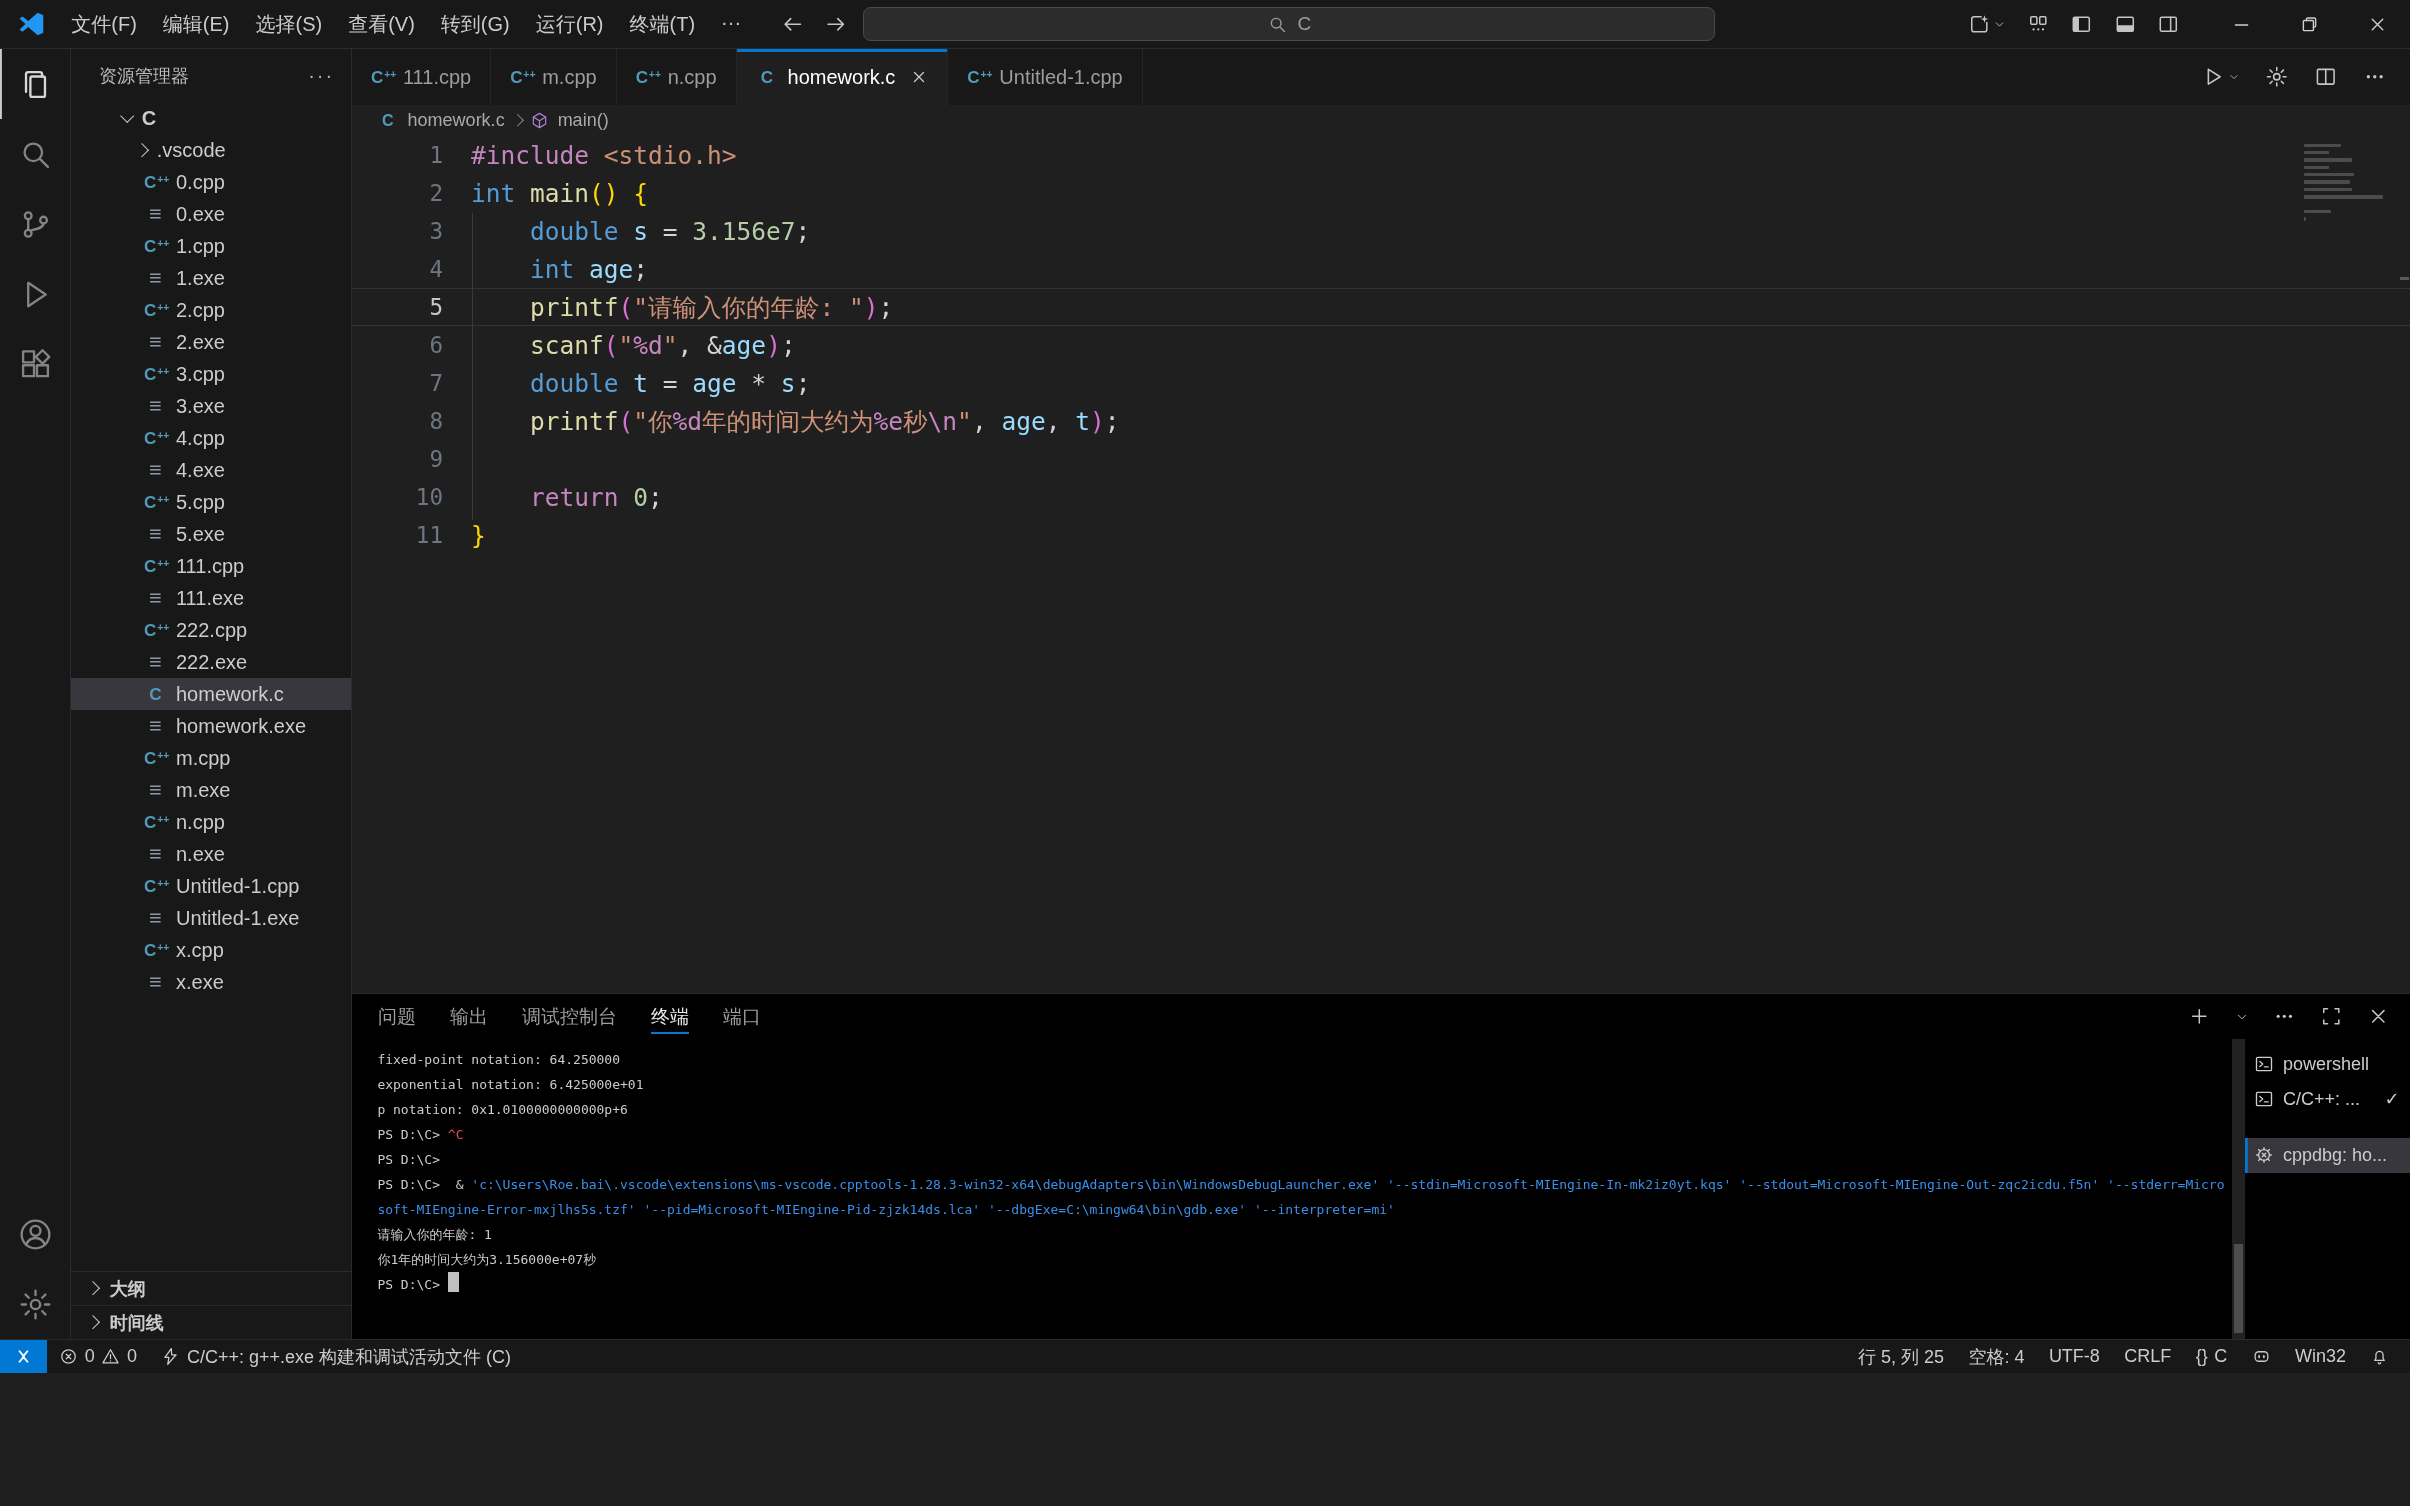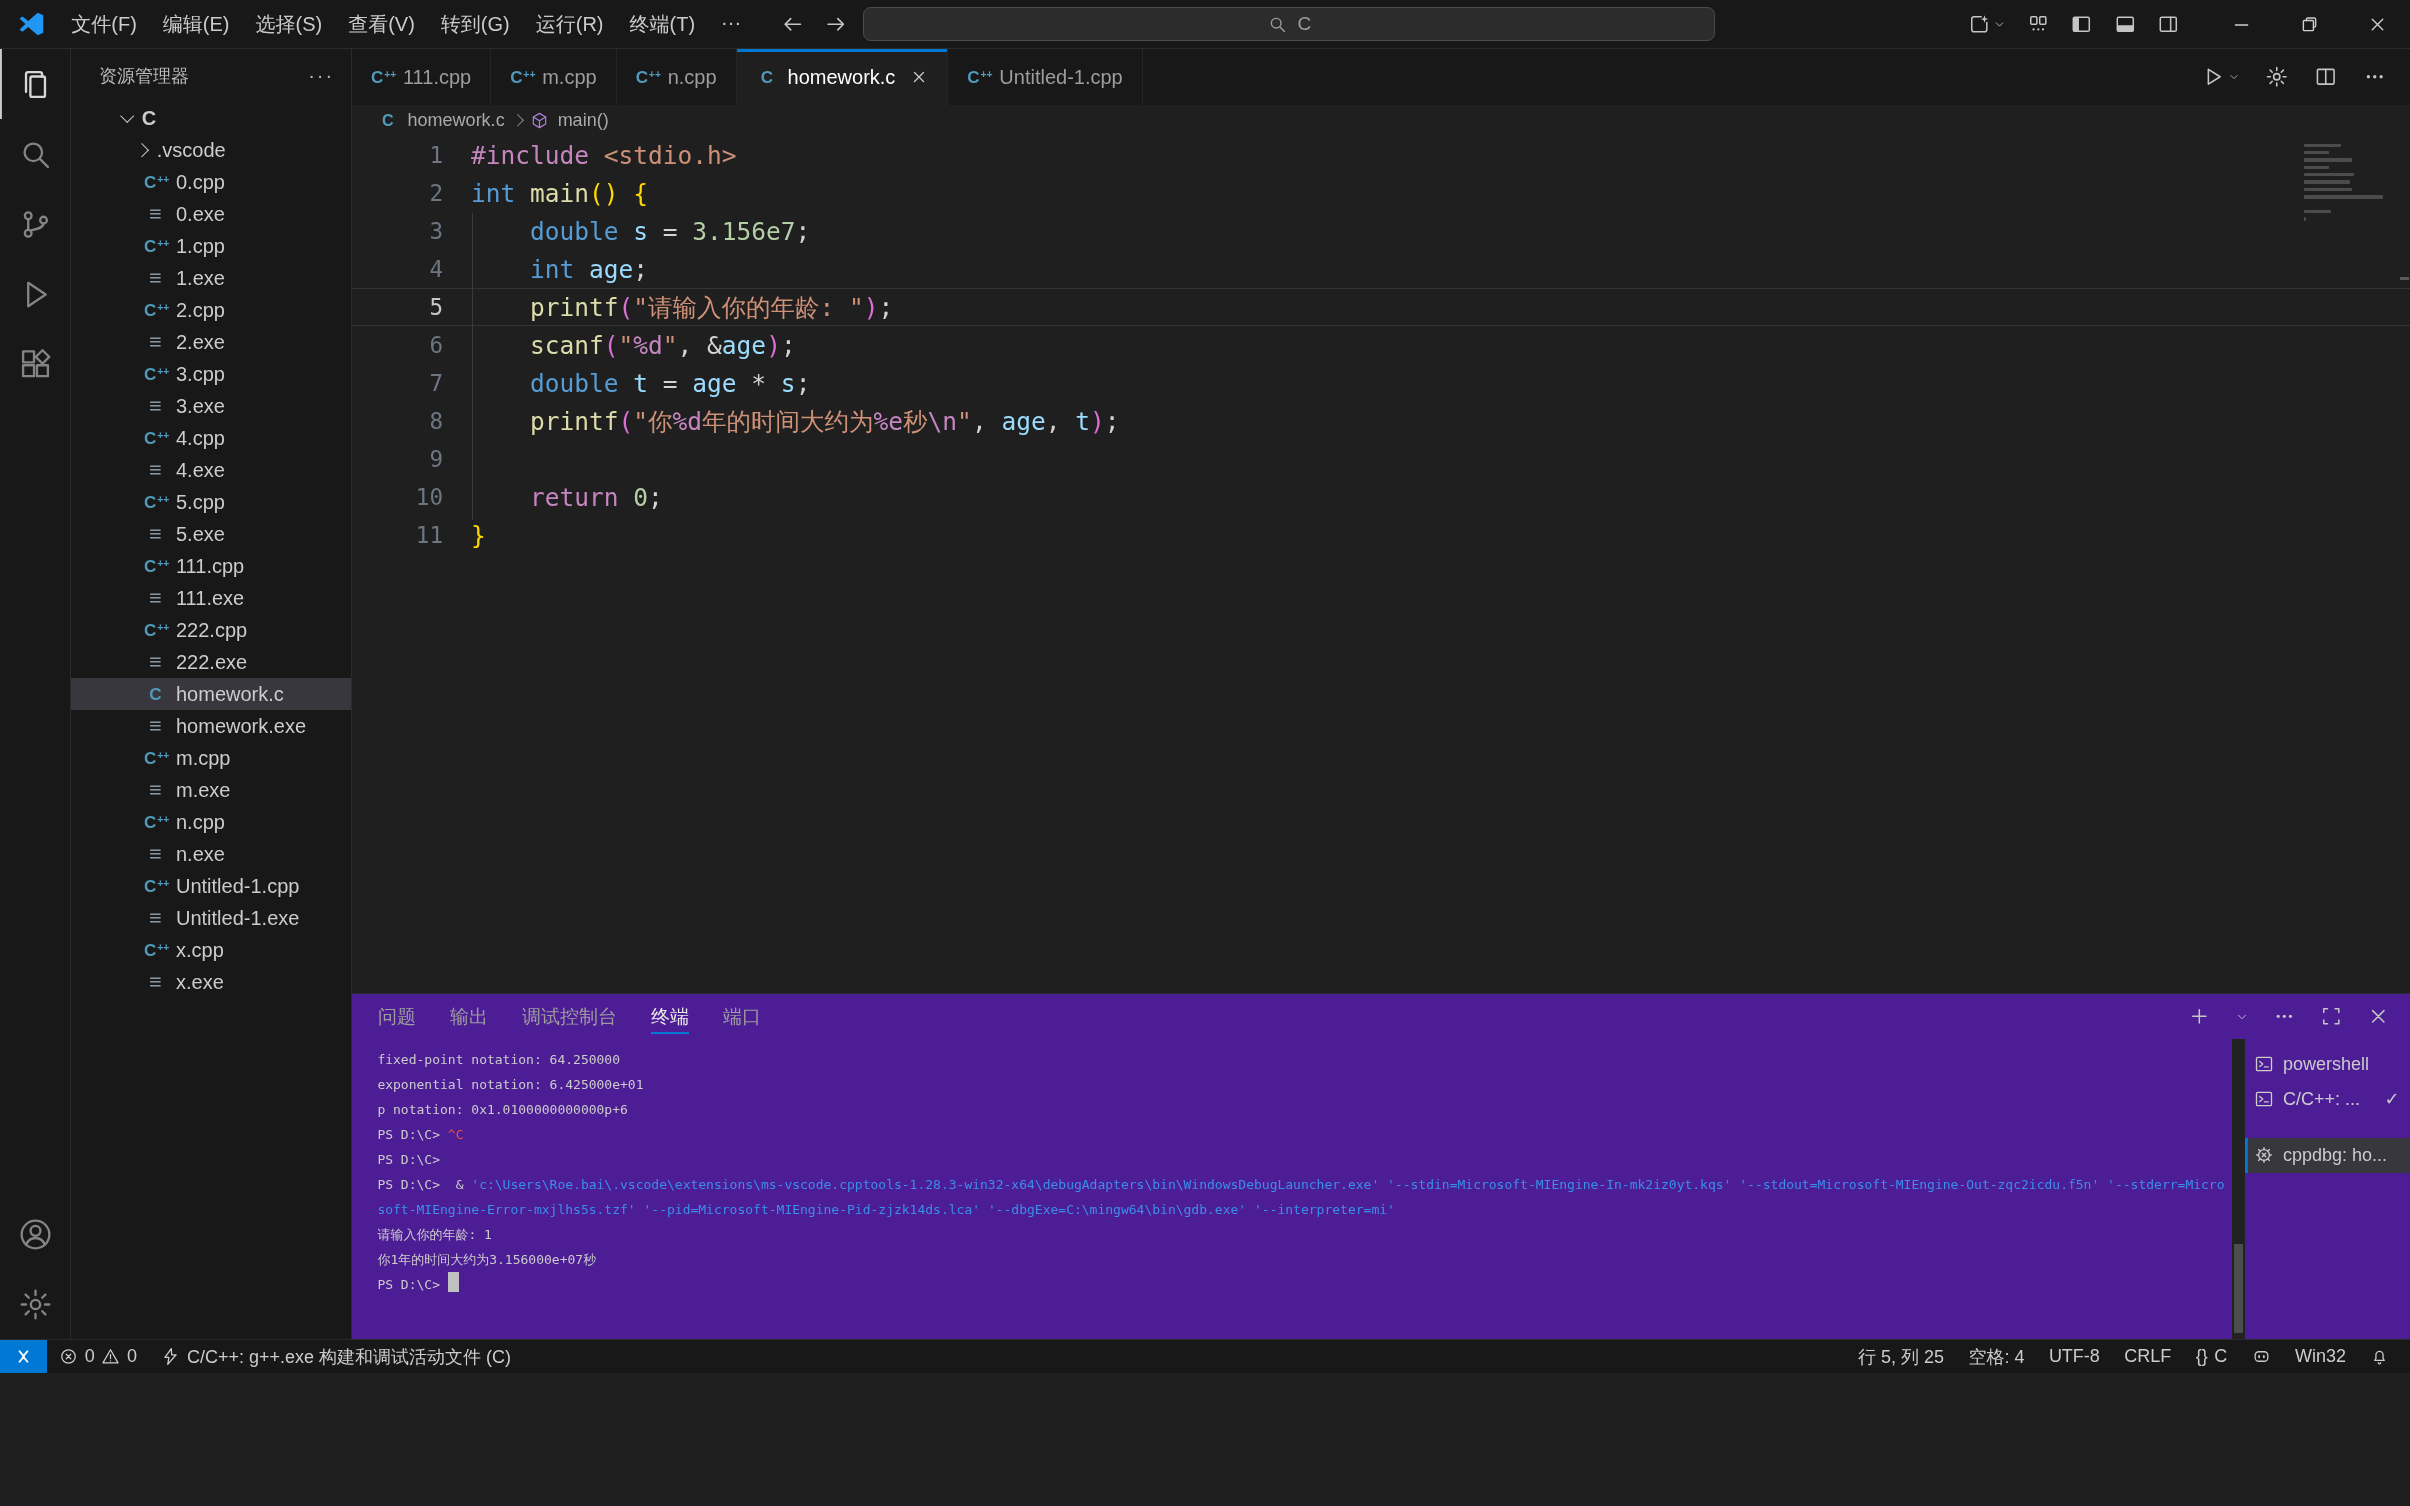--- a/index.html
+++ b/index.html
@@ -79,21 +79,21 @@
   .ltext { padding-left:28px; white-space:pre; }
   .tk-kw{color:#569CD6} .tk-fn{color:#DCDCAA} .tk-var{color:#9CDCFE} .tk-num{color:#B5CEA8}
   .tk-str{color:#CE9178} .tk-pp{color:#C586C0} .tk-fmt{color:#C586C0}
   .tk-br1{color:#FFD700} .tk-br2{color:#DA70D6} .tk-fg{color:#D4D4D4}
   #indent-guide { position:absolute; left:120px; top:77px; width:0.9px; height:307px; background:#3a3a3a; }
   #minimap { position:absolute; top:7.5px; right:17px; width:90px; }
   .mm-bar { height:3.3px; margin-bottom:4.1px; background:#7a7a7a; opacity:.5; border-radius:0.9px; }
   #overview-mark { position:absolute; right:1.9px; top:141px; width:9.4px; height:2.8px; background:#5a5a5a; }
 
   
-  #panel { height:346px; background:#4c1d95; border-top:0.9px solid #2b2b2b; display:flex; flex-direction:column; flex:none; }
+  #panel { height:346px; background:#000000; border-top:0.9px solid #2b2b2b; display:flex; flex-direction:column; flex:none; }
   #panel-header { height:45px; display:flex; align-items:center; padding:0 21px 0 26px; flex:none; }
   .ptab { font-size:19px; color:#9d9d9d; margin-right:34px; height:45px; display:flex; align-items:center; position:relative; white-space:nowrap; }
   .ptab.active { color:#e7e7e7; }
   .ptab.active::after { content:""; position:absolute; bottom:4.7px; left:0; right:0; height:1.9px; background:#0078d4; }
   #panel-actions { margin-left:auto; display:flex; align-items:center; gap:24.5px; color:#c5c5c5; }
   .pa-ico svg { width:22.6px; height:22.6px; }
   .pa-ico.mini svg { width:14px; height:14px; }
   #panel-body { flex:1; display:flex; min-height:0; }
   #terminal { flex:1; padding:7.5px 0 0 25.4px; font-family:"DejaVu Sans Mono",monospace; font-size:13px; line-height:25px; color:#cccccc; overflow:hidden; }
   .tline { white-space:pre-wrap; word-break:break-all; }
@@ -380,20 +380,30 @@
             <span class="fi fi-exe">≡</span>
             <span>Untitled-1.exe</span>
           </div>
           <div class="tree-row file">
             <span class="fi">C<span class="pp2">++</span></span>
             <span>x.cpp</span>
           </div>
           <div class="tree-row file">
             <span class="fi fi-exe">≡</span>
             <span>x.exe</span>
+          </div>
+        </div>
+      <div id="sidebar-bottom">
+          <div class="side-section">
+            <span class="chev right"></span>
+            <span>大纲</span>
+          </div>
+          <div class="side-section">
+            <span class="chev right"></span>
+            <span>时间线</span>
           </div>
         </div>
     </div>
 
     <div id="editor-col">
 
       <div id="tabbar">
         <div id="tabs" style="display:flex;align-items:stretch;">
             <div class="tab">
               <span class="fi">C<span class="pp2">++</span></span>

